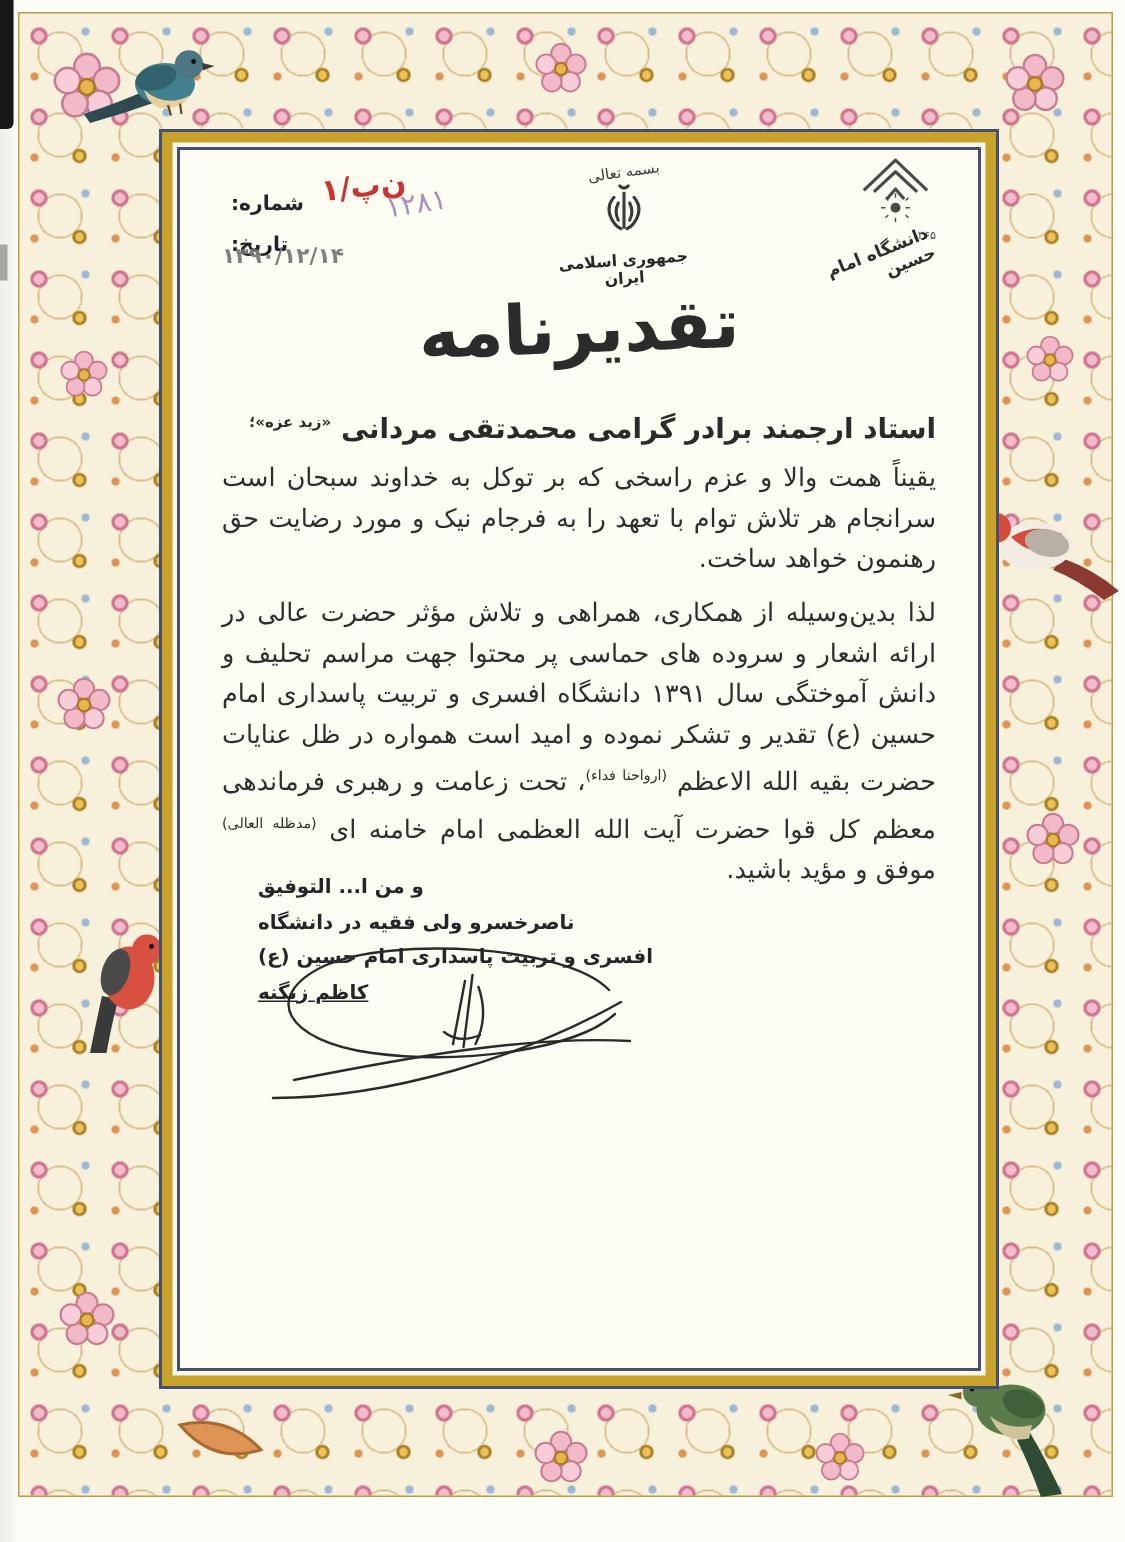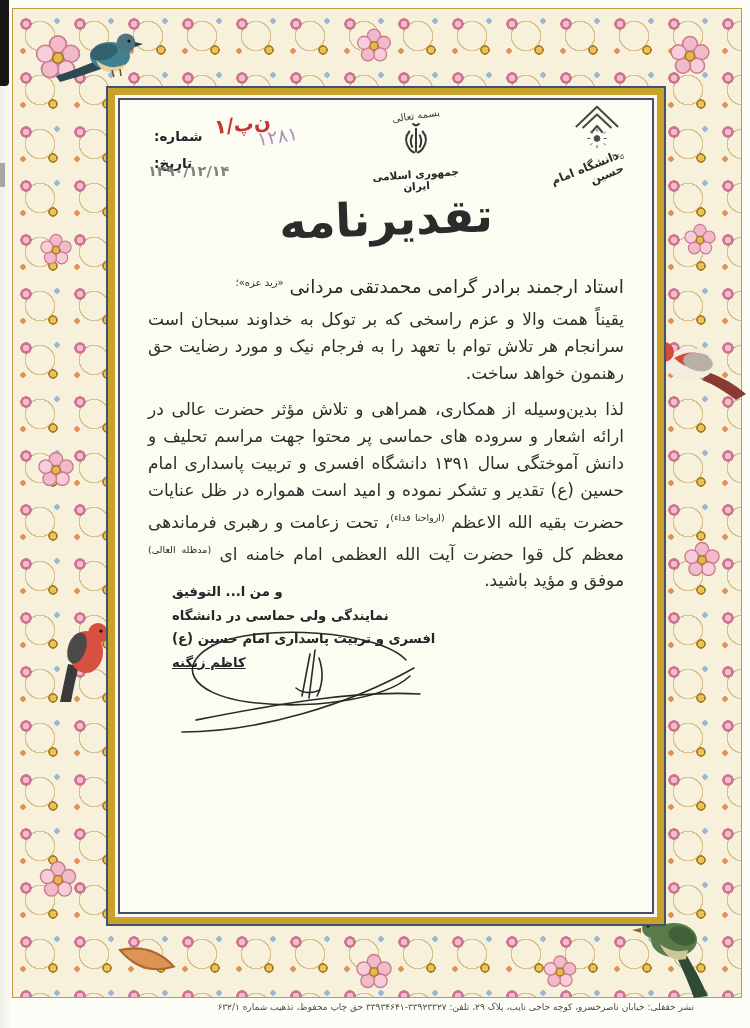--- a/index.html
+++ b/index.html
@@ -46,21 +46,21 @@
   .iran-caption{font-size:10.5px; font-weight:bold; transform:rotate(-4deg); margin-top:1px; color:#26262a;}
   
   .univ-logo{position:absolute; left:408px; top:2px; width:96px; text-align:right; color:#333;}
   .univ-year{font-size:7.5px; letter-spacing:2px; color:#4a4a4a; margin-top:-2px;}
   .univ-name{font-size:11.5px; font-weight:bold; transform:rotate(-22deg); margin-top:4px; color:#2c2c2c;}
   
   .title{position:absolute; top:92px; left:0; right:0; text-align:center;
     font-size:46px; font-weight:bold; color:#2b2b2b; transform:rotate(-2deg);}
   
   .salutation{position:absolute; top:176px; right:28px; left:28px; margin:0;
-    font-size:18.5px; font-weight:normal; color:#2a2a2a;}
+    font-size:18.5px; font-weight:bold; color:#2a2a2a;}
   .salutation sup{font-size:10px;}
   .bodytext{position:absolute; right:28px; left:28px; margin:0;
     font-size:17px; line-height:27px; color:#2e2e2e; text-align:justify;}
   .p1{top:206px;}
   .p2{top:296px;}
   .bodytext sup{font-size:9.5px; color:#2e2e2e;}
   
   .sig-block{position:absolute; top:480px; left:52px; width:270px; text-align:left;
     font-size:13.2px; font-weight:bold; color:#26262a; line-height:23.5px;}
   .sig-name{position:relative; z-index:2;text-decoration:underline;}
@@ -200,31 +200,30 @@
     <div class="title">تقدیرنامه</div>
 
     <p class="salutation"><span>استاد ارجمند برادر گرامی محمدتقی مردانی</span> <sup>«زید عزه»؛</sup></p>
 
     <p class="bodytext p1">یقیناً همت والا و عزم راسخی که بر توکل به خداوند سبحان است سرانجام هر تلاش توام با تعهد را به فرجام نیک و مورد رضایت حق رهنمون خواهد ساخت.</p>
 
     <p class="bodytext p2"><span>لذا بدین‌وسیله از همکاری، همراهی و تلاش مؤثر حضرت عالی در ارائه اشعار و سروده های حماسی پر محتوا جهت مراسم تحلیف و دانش آموختگی سال ۱۳۹۱ دانشگاه افسری و تربیت پاسداری امام حسین (ع) تقدیر و تشکر نموده و امید است همواره در ظل عنایات حضرت بقیه الله الاعظم</span> <sup>(ارواحنا فداء)</sup><span>، تحت زعامت و رهبری فرماندهی معظم کل قوا حضرت آیت الله العظمی امام خامنه ای</span> <sup>(مدظله العالی)</sup> <span>موفق و مؤید باشید.</span></p>
 
     <div class="sig-block">
       <div>و من ا... التوفیق</div>
-      <div>نمایندگی ولی حماسی در دانشگاه</div>
+      <div>ناصرخسرو ولی فقیه در دانشگاه</div>
       <div>افسری و تربیت پاسداری امام حسین (ع)</div>
       <div class="sig-name">کاظم زنگنه</div>
     </div>
 
     <svg class="sig-svg" width="260" height="110" viewBox="0 0 260 110">
       <g fill="none" stroke="#2a2a2a" stroke-width="1.6" stroke-linecap="round">
         <path d="M238 32 C210 2, 92 -4, 48 16 C6 36, 22 66, 80 74 C140 82, 216 72, 242 48"></path>
         <path d="M246 40 C182 76, 92 104, 14 104"></path>
         <path d="M28 92 C100 78, 182 62, 252 66"></path>
         <path d="M142 26 l-8 42 m13 -46 l-6 48 m10 -40 q7 20 -2 38"></path>
         <path d="M128 60 q10 8 24 2"></path>
       </g>
     </svg>
   </div>
 
-  <div class="footer">نشر حقفلی: خیابان ناصرخسرو، کوچه حاجی نایب، پلاک ۲۹، تلفن: ۳۳۹۲۳۳۲۷-۳۳۹۳۴۶۴۱ حق چاپ محفوظ، تذهیب شماره ۶۳۲/۱</div>
 
 </div>
 
 </body></html>

